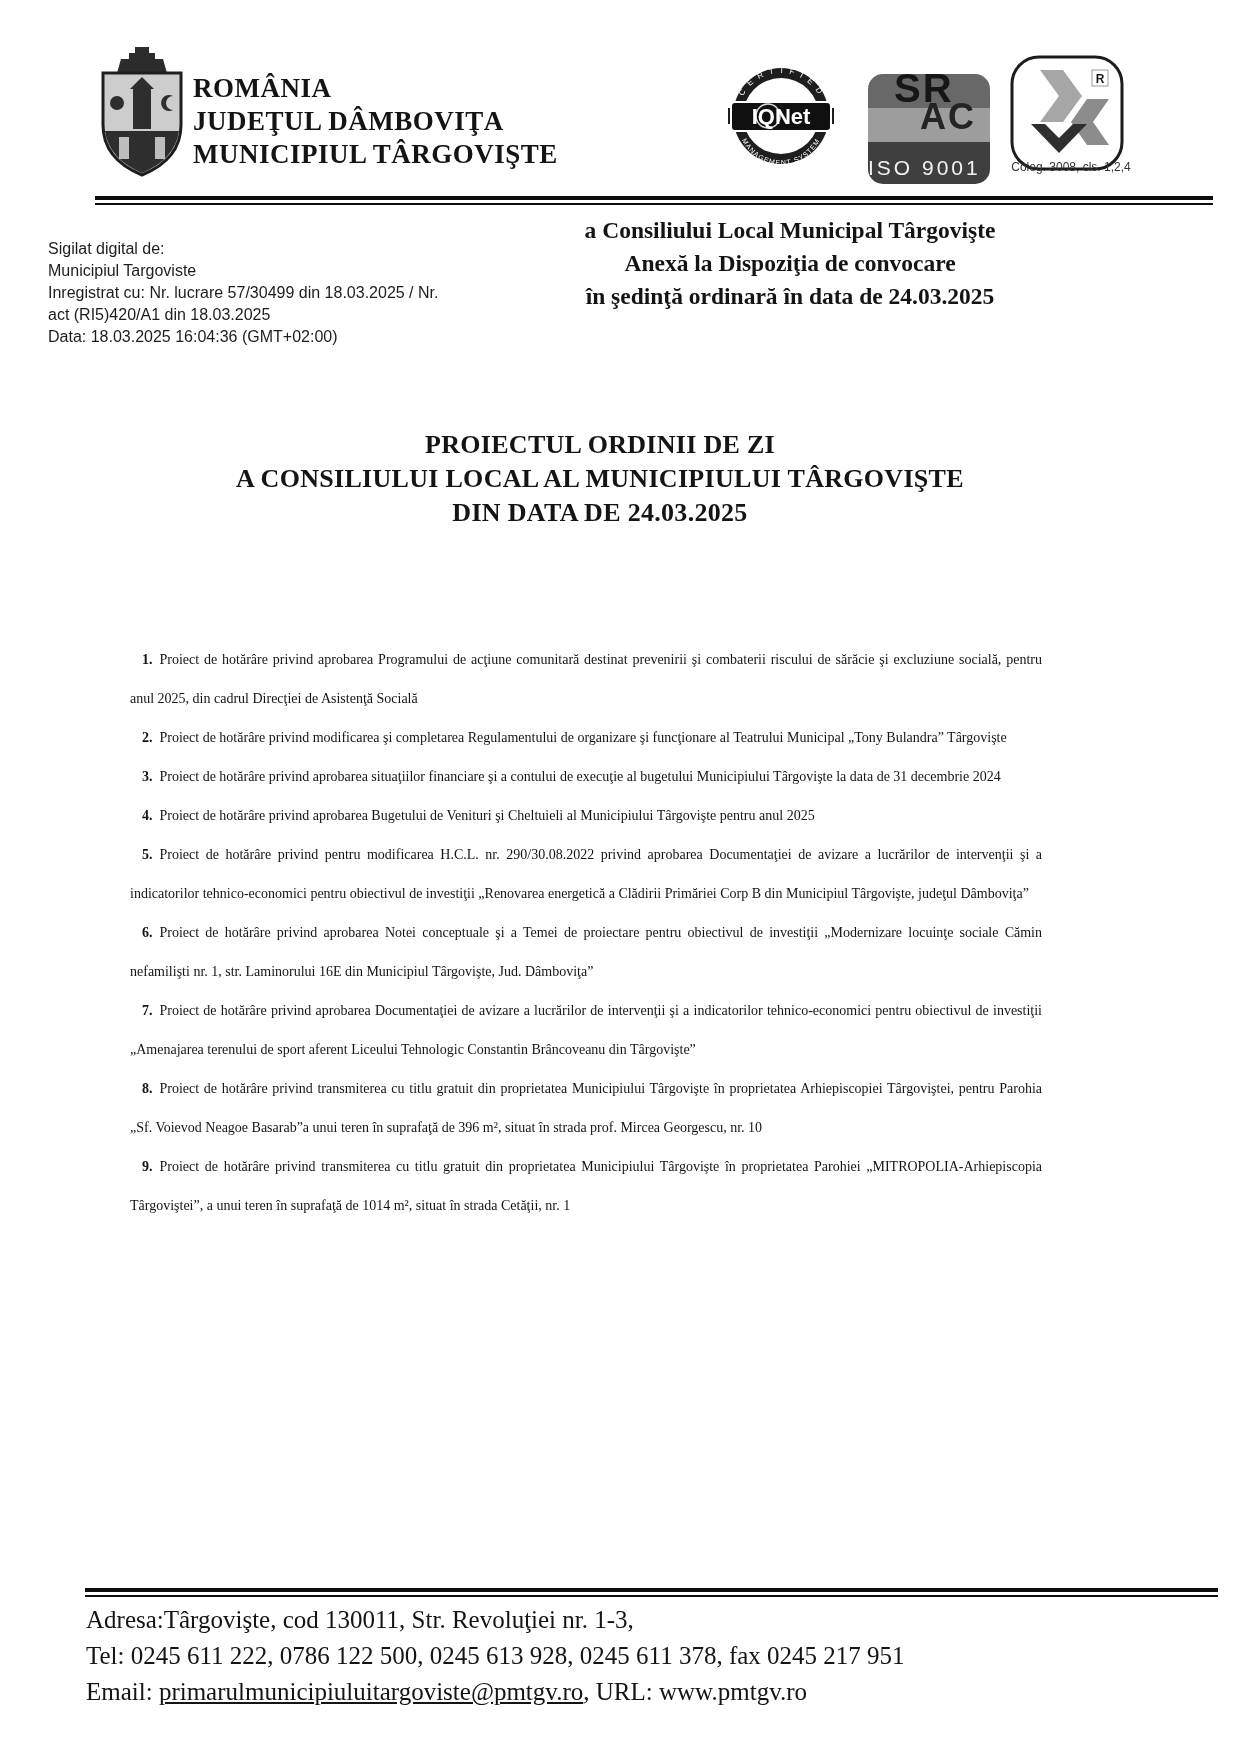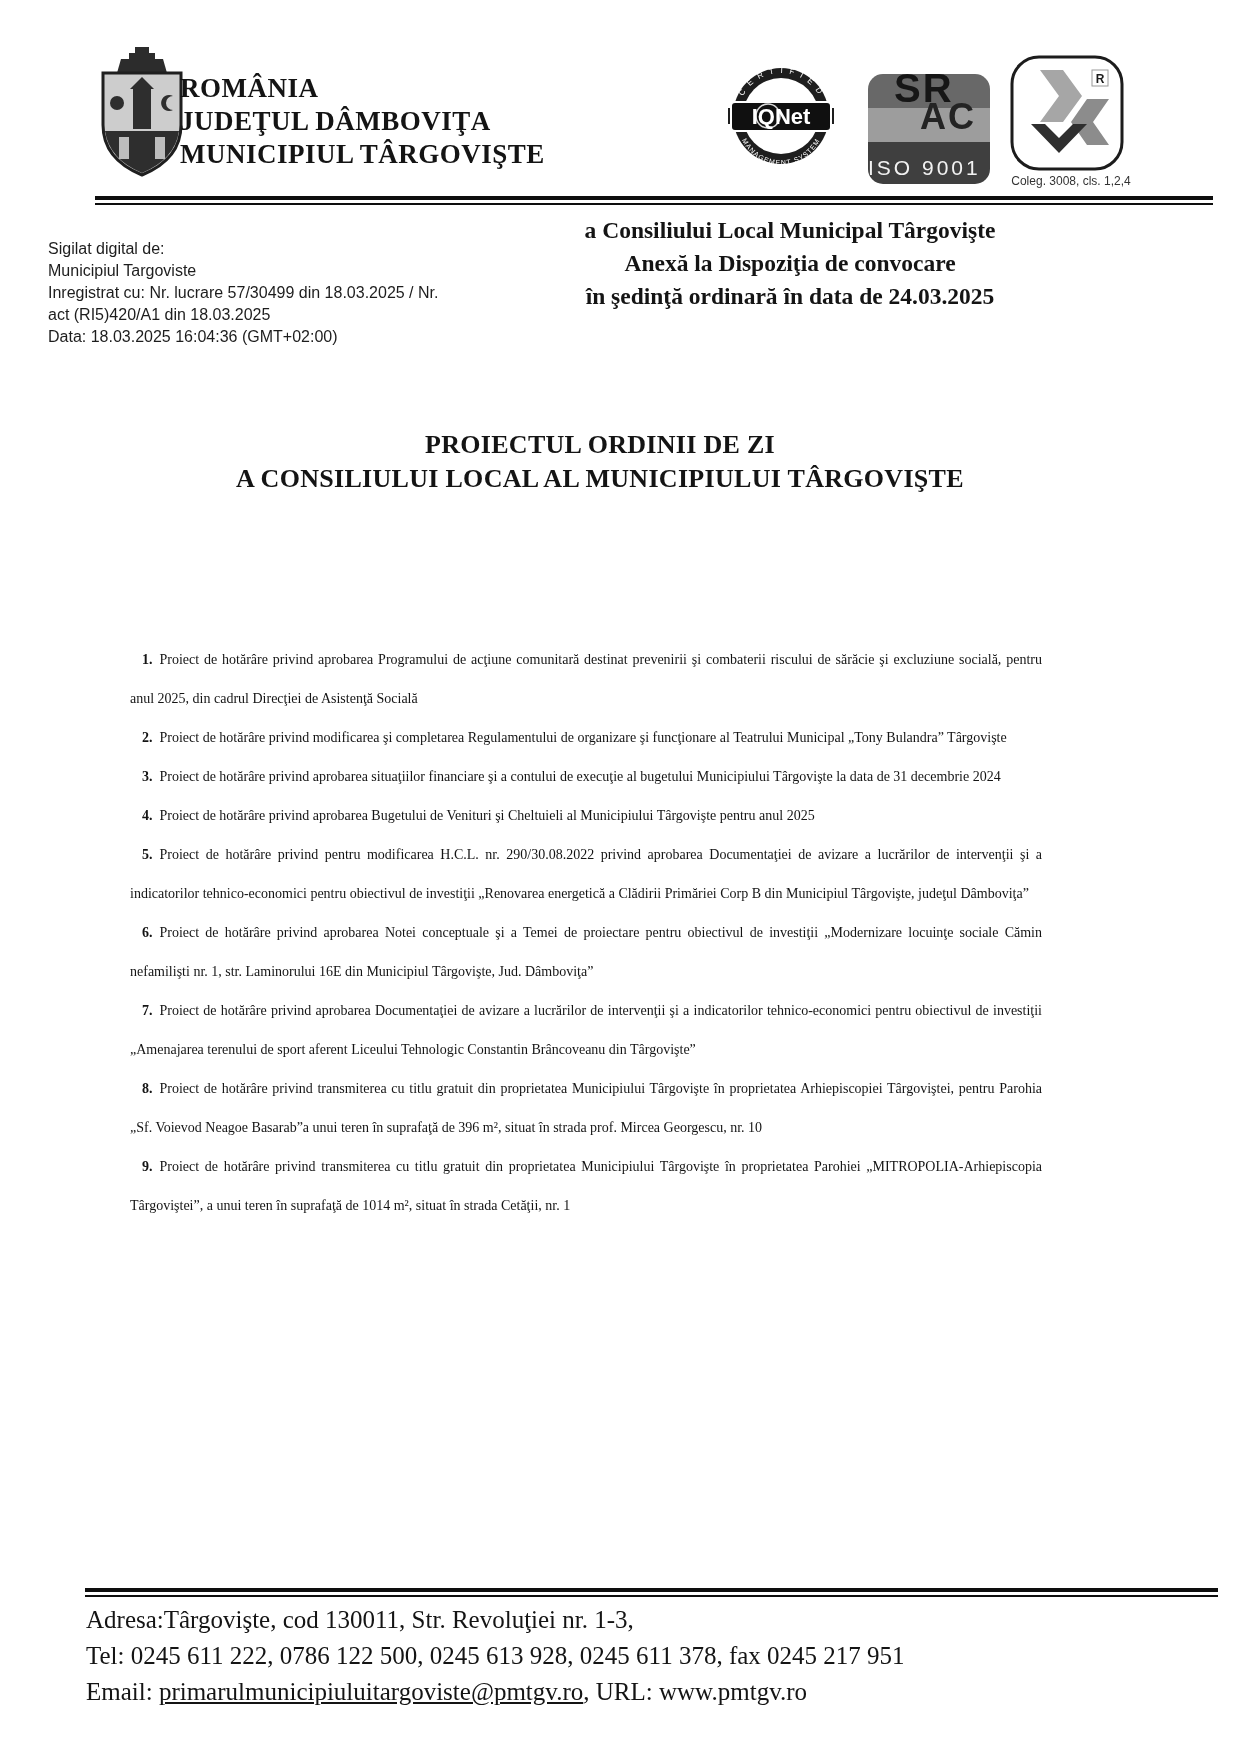--- a/index.html
+++ b/index.html
@@ -4,31 +4,31 @@
 <style>
   * { margin:0; padding:0; box-sizing:border-box; }
   html,body { background:#888; }
   .page {
     position:relative; width:1242px; height:1755px; margin:0 auto;
     background:#ffffff; color:#141414; overflow:hidden;
     font-family:"Liberation Serif", serif;
   }
   
   .crest { position:absolute; left:95px; top:45px; width:94px; height:134px; }
-  .org-block { position:absolute; left:180px; top:72px; font-weight:bold; font-size:27px; line-height:33px; letter-spacing:.5px; }
+  .org-block { position:absolute; left:193px; top:72px; font-weight:bold; font-size:27px; line-height:33px; letter-spacing:.5px; }
   .iqnet { position:absolute; left:728px; top:52px; width:106px; height:130px; }
   .srac { position:absolute; left:868px; top:74px; width:122px; height:110px; overflow:hidden;border-radius:15px; }
   .srac .band1{ position:absolute; left:0; top:0; width:100%; height:34px; background:#686868; }
   .srac .band2{ position:absolute; left:0; top:34px; width:100%; height:34px; background:#9d9d9d; }
   .srac .band3{ position:absolute; left:0; top:68px; width:100%; height:42px; background:#3f3f3f; }
   .srac .sr { position:absolute; left:26px; top:-8px; font-family:"Liberation Sans",sans-serif; font-weight:bold; font-size:40px; color:#161616; letter-spacing:2px;}
   .srac .ac { position:absolute; left:52px; top:22px; font-family:"Liberation Sans",sans-serif; font-weight:bold; font-size:36px; color:#242424; letter-spacing:2px;}
   .srac .iso { position:absolute; left:0; bottom:4px; width:100%; text-align:left; font-family:"Liberation Sans",sans-serif; font-size:21px; color:#f2f2f2; letter-spacing:3px; }
   .qmark { position:absolute; left:1008px; top:54px; width:118px; height:118px; }
-  .qmark-caption { position:absolute; left:996px; top:174px; width:150px; text-align:center; font-family:"Liberation Sans",sans-serif; font-size:12px; color:#333; }
+  .qmark-caption { position:absolute; left:996px; top:160px; width:150px; text-align:center; font-family:"Liberation Sans",sans-serif; font-size:12px; color:#333; }
   .rule { position:absolute; border-top:4px solid #0e0e0e; border-bottom:2px solid #0e0e0e; height:9px; }
   .rule-top { left:95px; width:1118px; top:196px; }
   .rule-bottom { left:85px; width:1133px; top:1588px; }
   
   .signature { position:absolute; left:48px; top:238px; font-family:"Liberation Sans",sans-serif; font-size:16px; line-height:22px; color:#1d1d1d; }
   .annex { position:absolute; left:490px; top:214px; width:600px; text-align:center; font-weight:bold; font-size:23.5px; line-height:33px; }
   
   .doc-title { position:absolute; left:85px; top:428px; width:1030px; text-align:center; font-weight:bold; font-size:26px; line-height:34px; letter-spacing:.3px; }
   
   .agenda { position:absolute; left:130px; top:600px; width:912px; font-size:14px; line-height:39px; text-align:justify;margin-top:40px; }
@@ -113,20 +113,21 @@
 
   <div class="annex">
     <div>a Consiliului Local Municipal Târgovişte</div>
     <div>Anexă la Dispoziţia de convocare</div>
     <div>în şedinţă ordinară în data de 24.03.2025</div>
   </div>
 
   <div class="doc-title">
     <div>PROIECTUL ORDINII DE ZI</div>
     <div>A CONSILIULUI LOCAL AL MUNICIPIULUI TÂRGOVIŞTE</div>
+    <div>DIN DATA DE 24.03.2025</div>
   </div>
 
   <div class="agenda">
     <p><b>1.</b><span>Proiect de hotărâre privind aprobarea Programului de acţiune comunitară destinat prevenirii şi combaterii riscului de sărăcie şi excluziune socială, pentru anul 2025, din cadrul Direcţiei de Asistenţă Socială</span></p>
     <p><b>2.</b><span>Proiect de hotărâre privind modificarea şi completarea Regulamentului de organizare şi funcţionare al Teatrului Municipal „Tony Bulandra” Târgovişte</span></p>
     <p><b>3.</b><span>Proiect de hotărâre privind aprobarea situaţiilor financiare şi a contului de execuţie al bugetului Municipiului Târgovişte la data de 31 decembrie 2024</span></p>
     <p><b>4.</b><span>Proiect de hotărâre privind aprobarea Bugetului de Venituri şi Cheltuieli al Municipiului Târgovişte pentru anul 2025</span></p>
     <p><b>5.</b><span>Proiect de hotărâre privind pentru modificarea H.C.L. nr. 290/30.08.2022 privind aprobarea Documentaţiei de avizare a lucrărilor de intervenţii şi a indicatorilor tehnico-economici pentru obiectivul de investiţii „Renovarea energetică a Clădirii Primăriei Corp B din Municipiul Târgovişte, judeţul Dâmboviţa”</span></p>
     <p><b>6.</b><span>Proiect de hotărâre privind aprobarea Notei conceptuale şi a Temei de proiectare pentru obiectivul de investiţii „Modernizare locuinţe sociale Cămin nefamilişti nr. 1, str. Laminorului 16E din Municipiul Târgovişte, Jud. Dâmboviţa”</span></p>
     <p><b>7.</b><span>Proiect de hotărâre privind aprobarea Documentaţiei de avizare a lucrărilor de intervenţii şi a indicatorilor tehnico-economici pentru obiectivul de investiţii „Amenajarea terenului de sport aferent Liceului Tehnologic Constantin Brâncoveanu din Târgovişte”</span></p>

